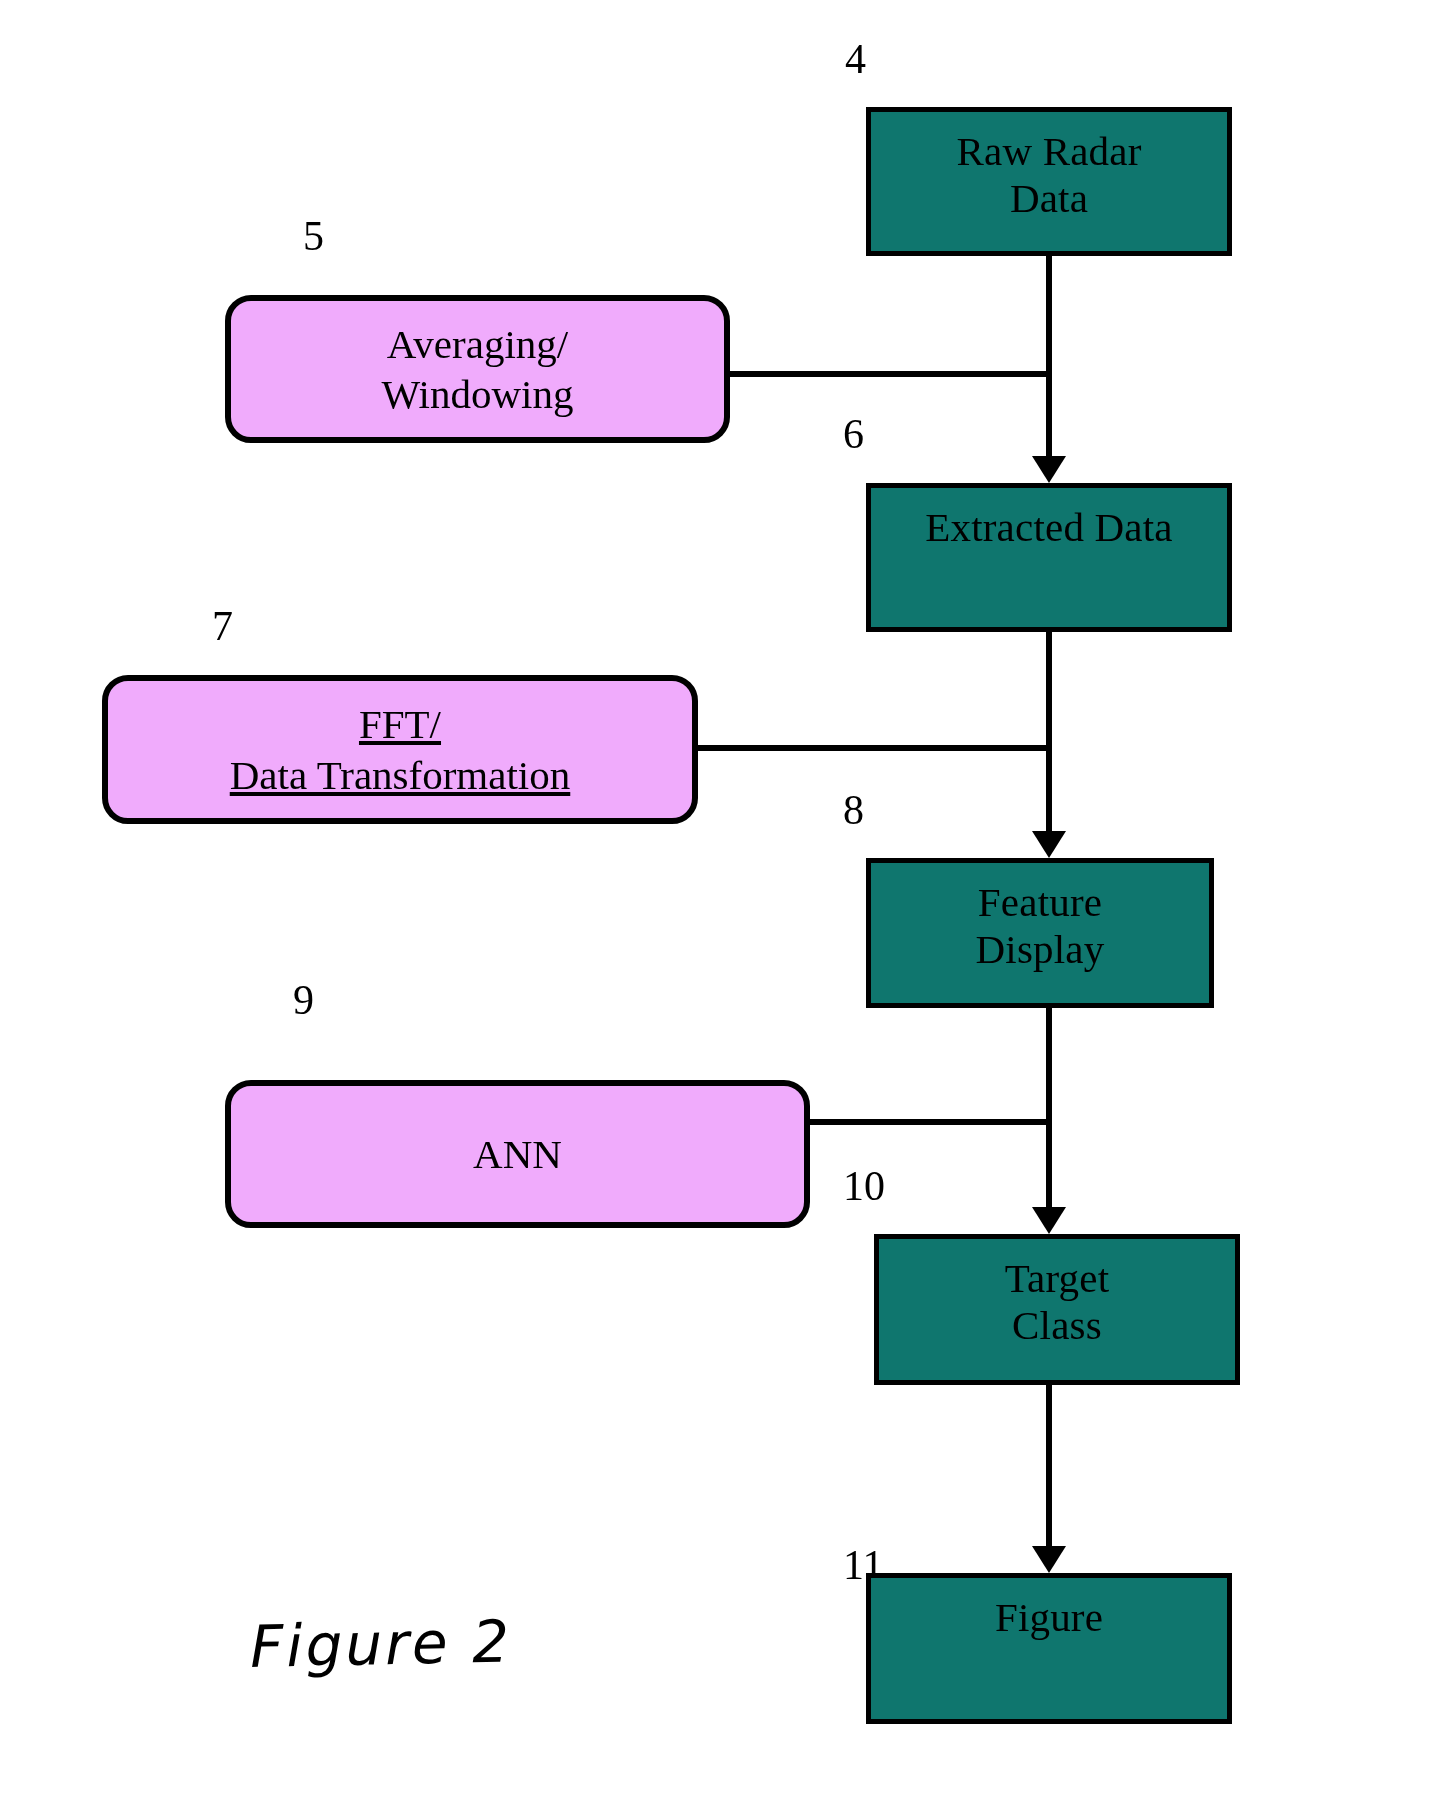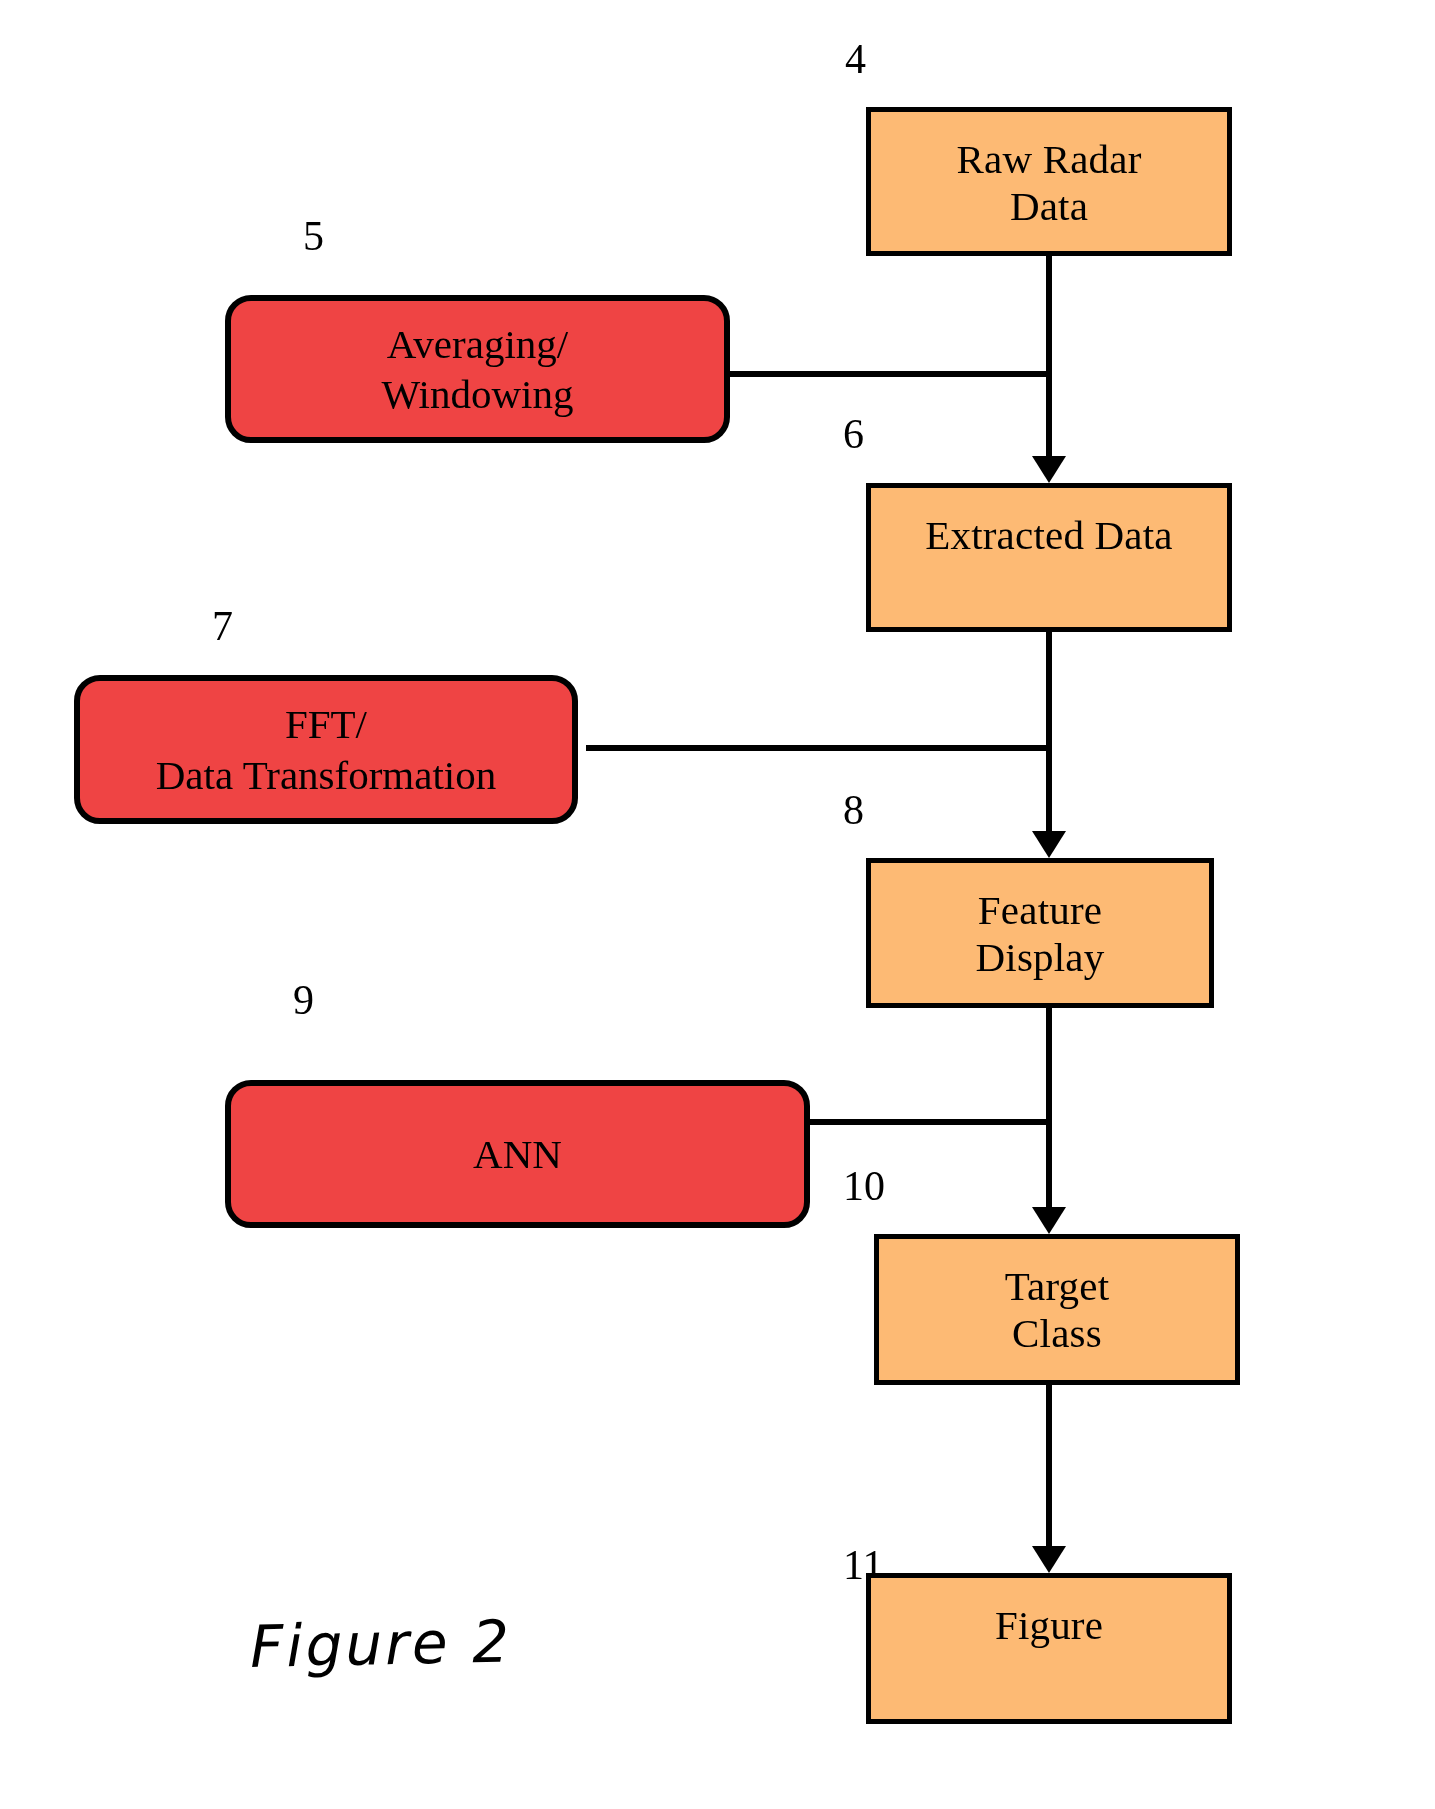--- a/index.html
+++ b/index.html
@@ -16,42 +16,42 @@
     overflow: hidden;
     font-family: "Liberation Serif", "DejaVu Serif", serif;
     color: #000000;
   }
 
   
   .proc-box {
     position: absolute;
     box-sizing: border-box;
     border: 5px solid #000000;
-    background: #fdba74;
+    background: #0f766e;
     display: flex;
     flex-direction: column;
     align-items: center;
     justify-content: flex-start;
-    padding-top: 24px;
+    padding-top: 16px;
   }
   .proc-box .box-line {
     font-size: 41px;
     line-height: 1.14;
     text-align: center;
     white-space: nowrap;
     letter-spacing: 0.2px;
   }
 
   
   .round-box {
     position: absolute;
     box-sizing: border-box;
     border: 6px solid #000000;
     border-radius: 26px;
-    background: #ef4444;
+    background: #f0abfc;
     display: flex;
     flex-direction: column;
     align-items: center;
     justify-content: center;
   }
   .round-box .box-line {
     font-size: 41px;
     line-height: 1.22;
     text-align: center;
     white-space: nowrap;
@@ -160,21 +160,21 @@
 
   <div class="proc-box" style="left:866px; top:1573px; width:366px; height:151px;">
     <div class="box-line">Figure</div>
   </div>
 
   <div class="round-box" style="left:225px; top:295px; width:505px; height:148px;">
     <div class="box-line">Averaging/</div>
     <div class="box-line">Windowing</div>
   </div>
 
-  <div class="round-box" style="left:74px; top:675px; width:504px; height:149px;">
+  <div class="round-box" style="left:102px; top:675px; width:596px; height:149px;text-decoration:underline;">
     <div class="box-line">FFT/</div>
     <div class="box-line">Data Transformation</div>
   </div>
 
   <div class="round-box" style="left:225px; top:1080px; width:585px; height:148px;">
     <div class="box-line">ANN</div>
   </div>
 
   <div class="fig-caption" style="left:250px; top:1613px;">Figure 2</div>
 

